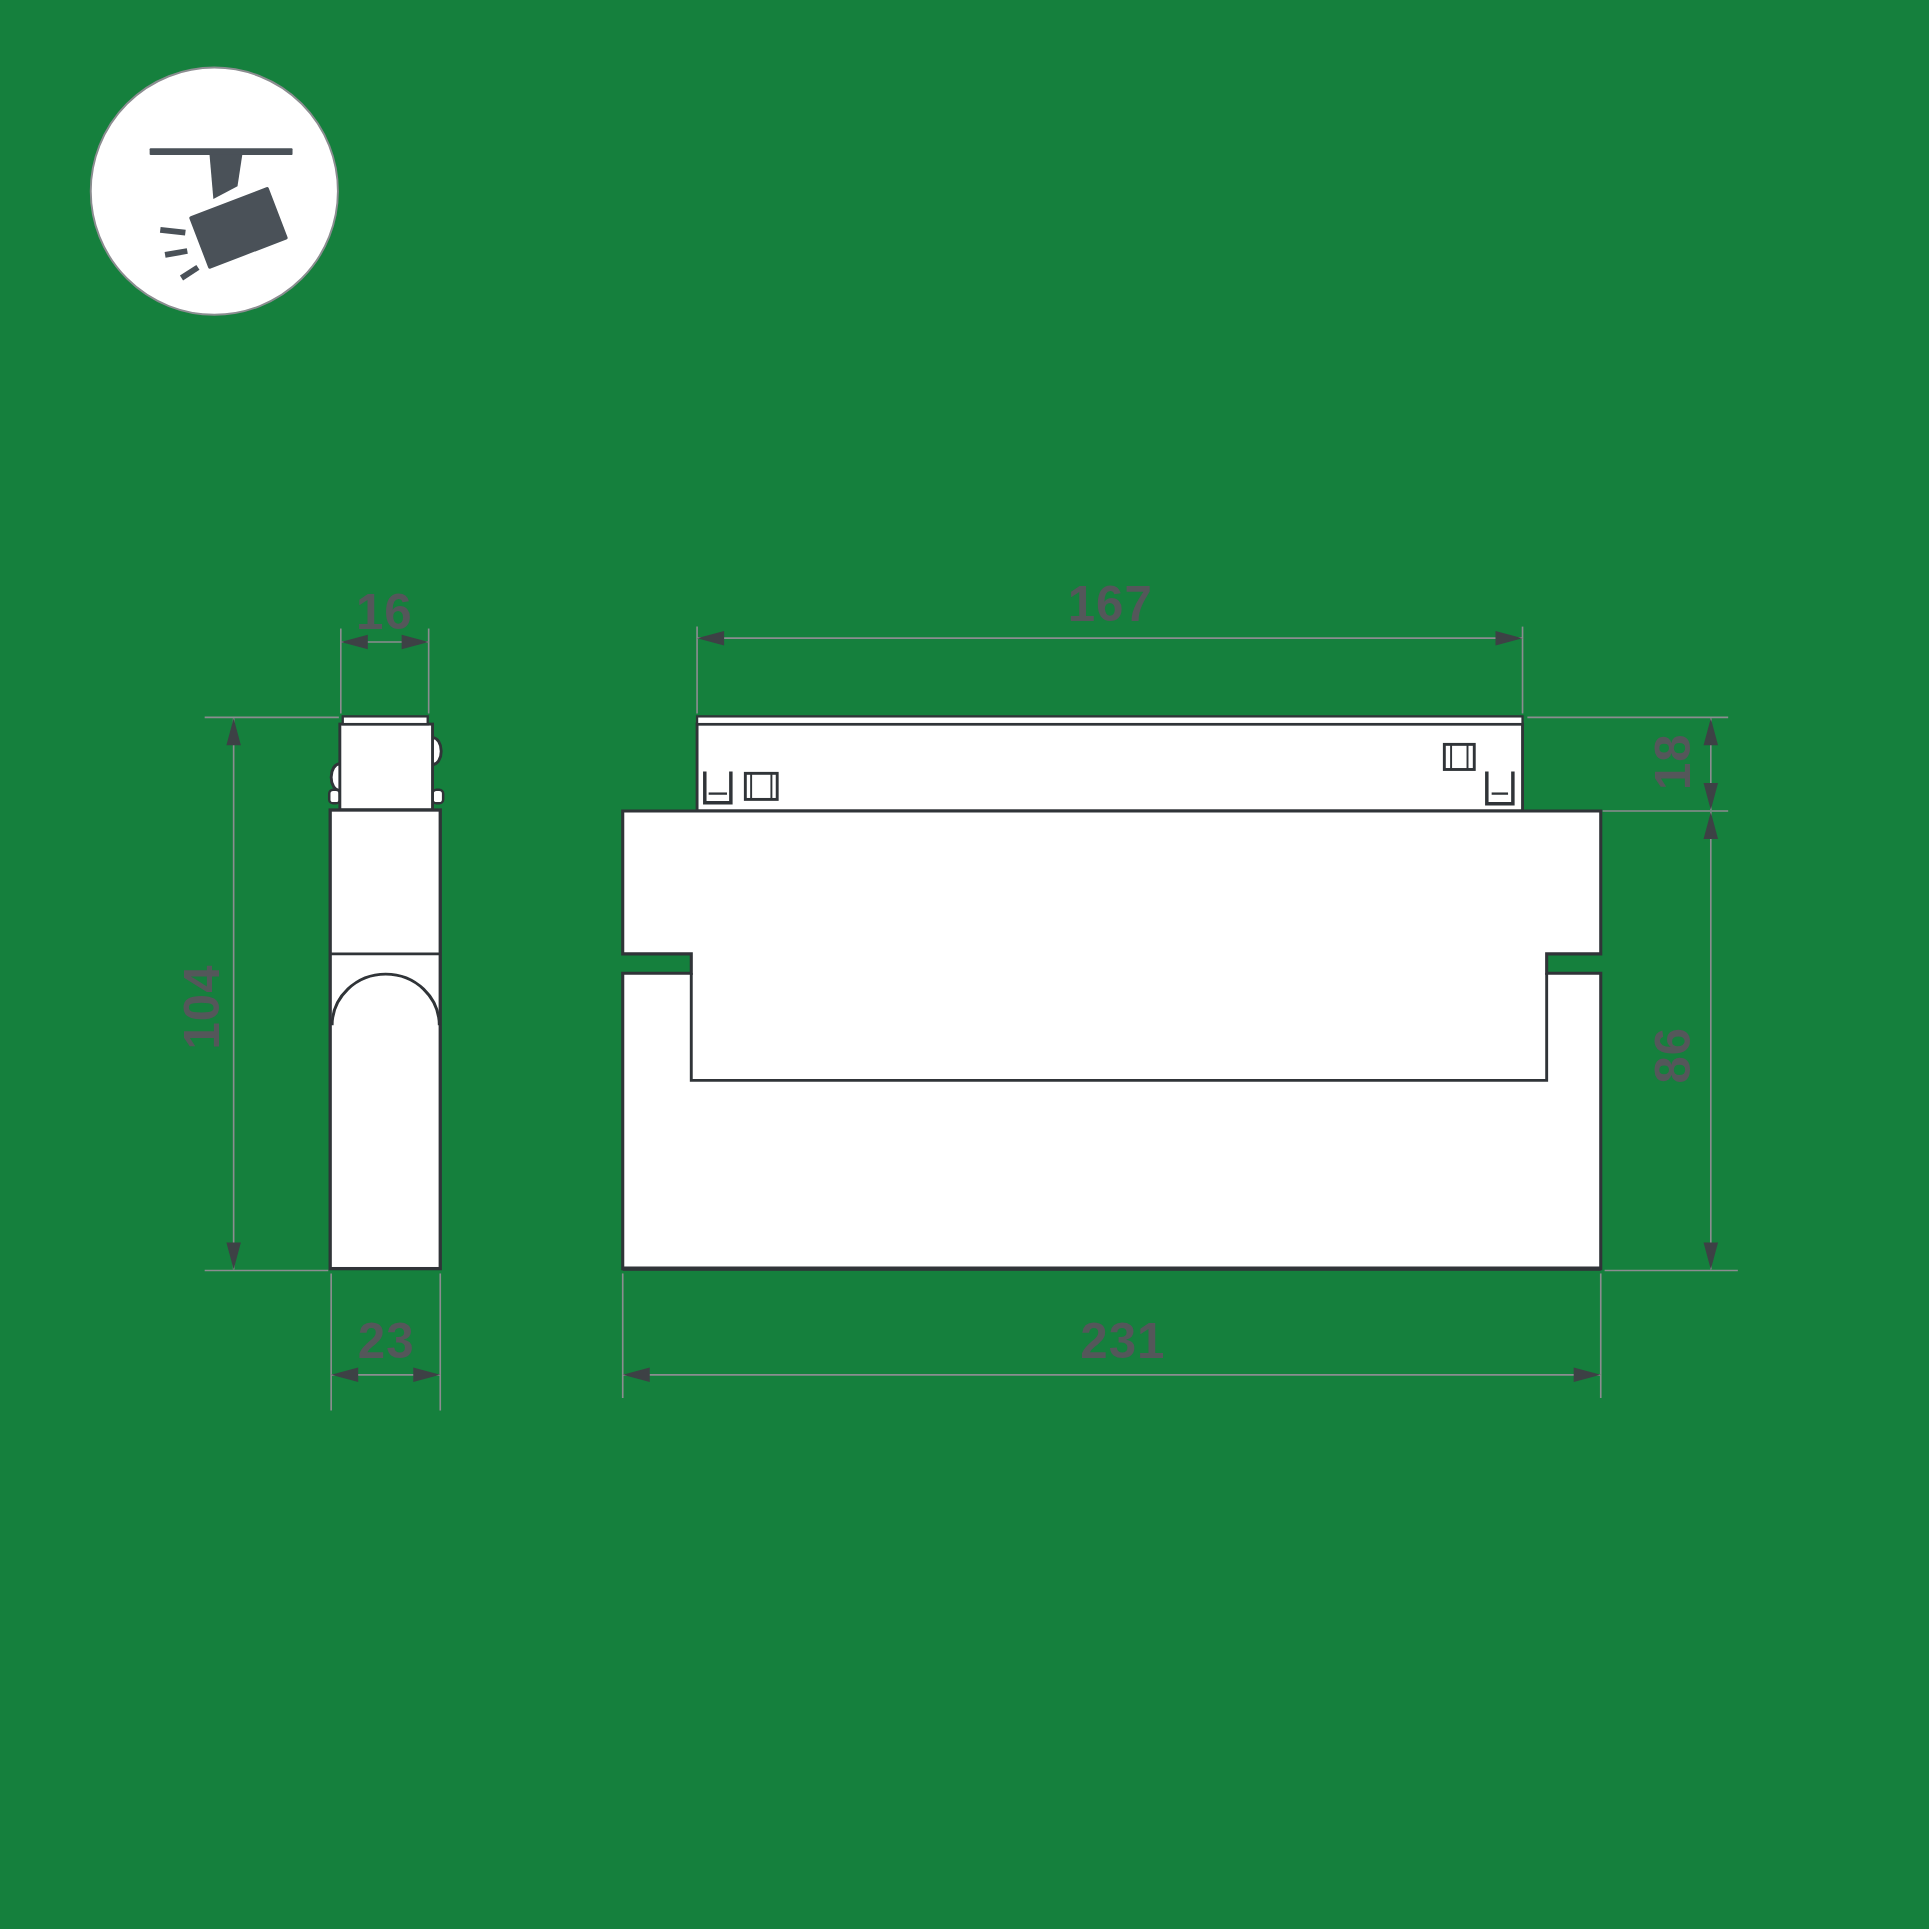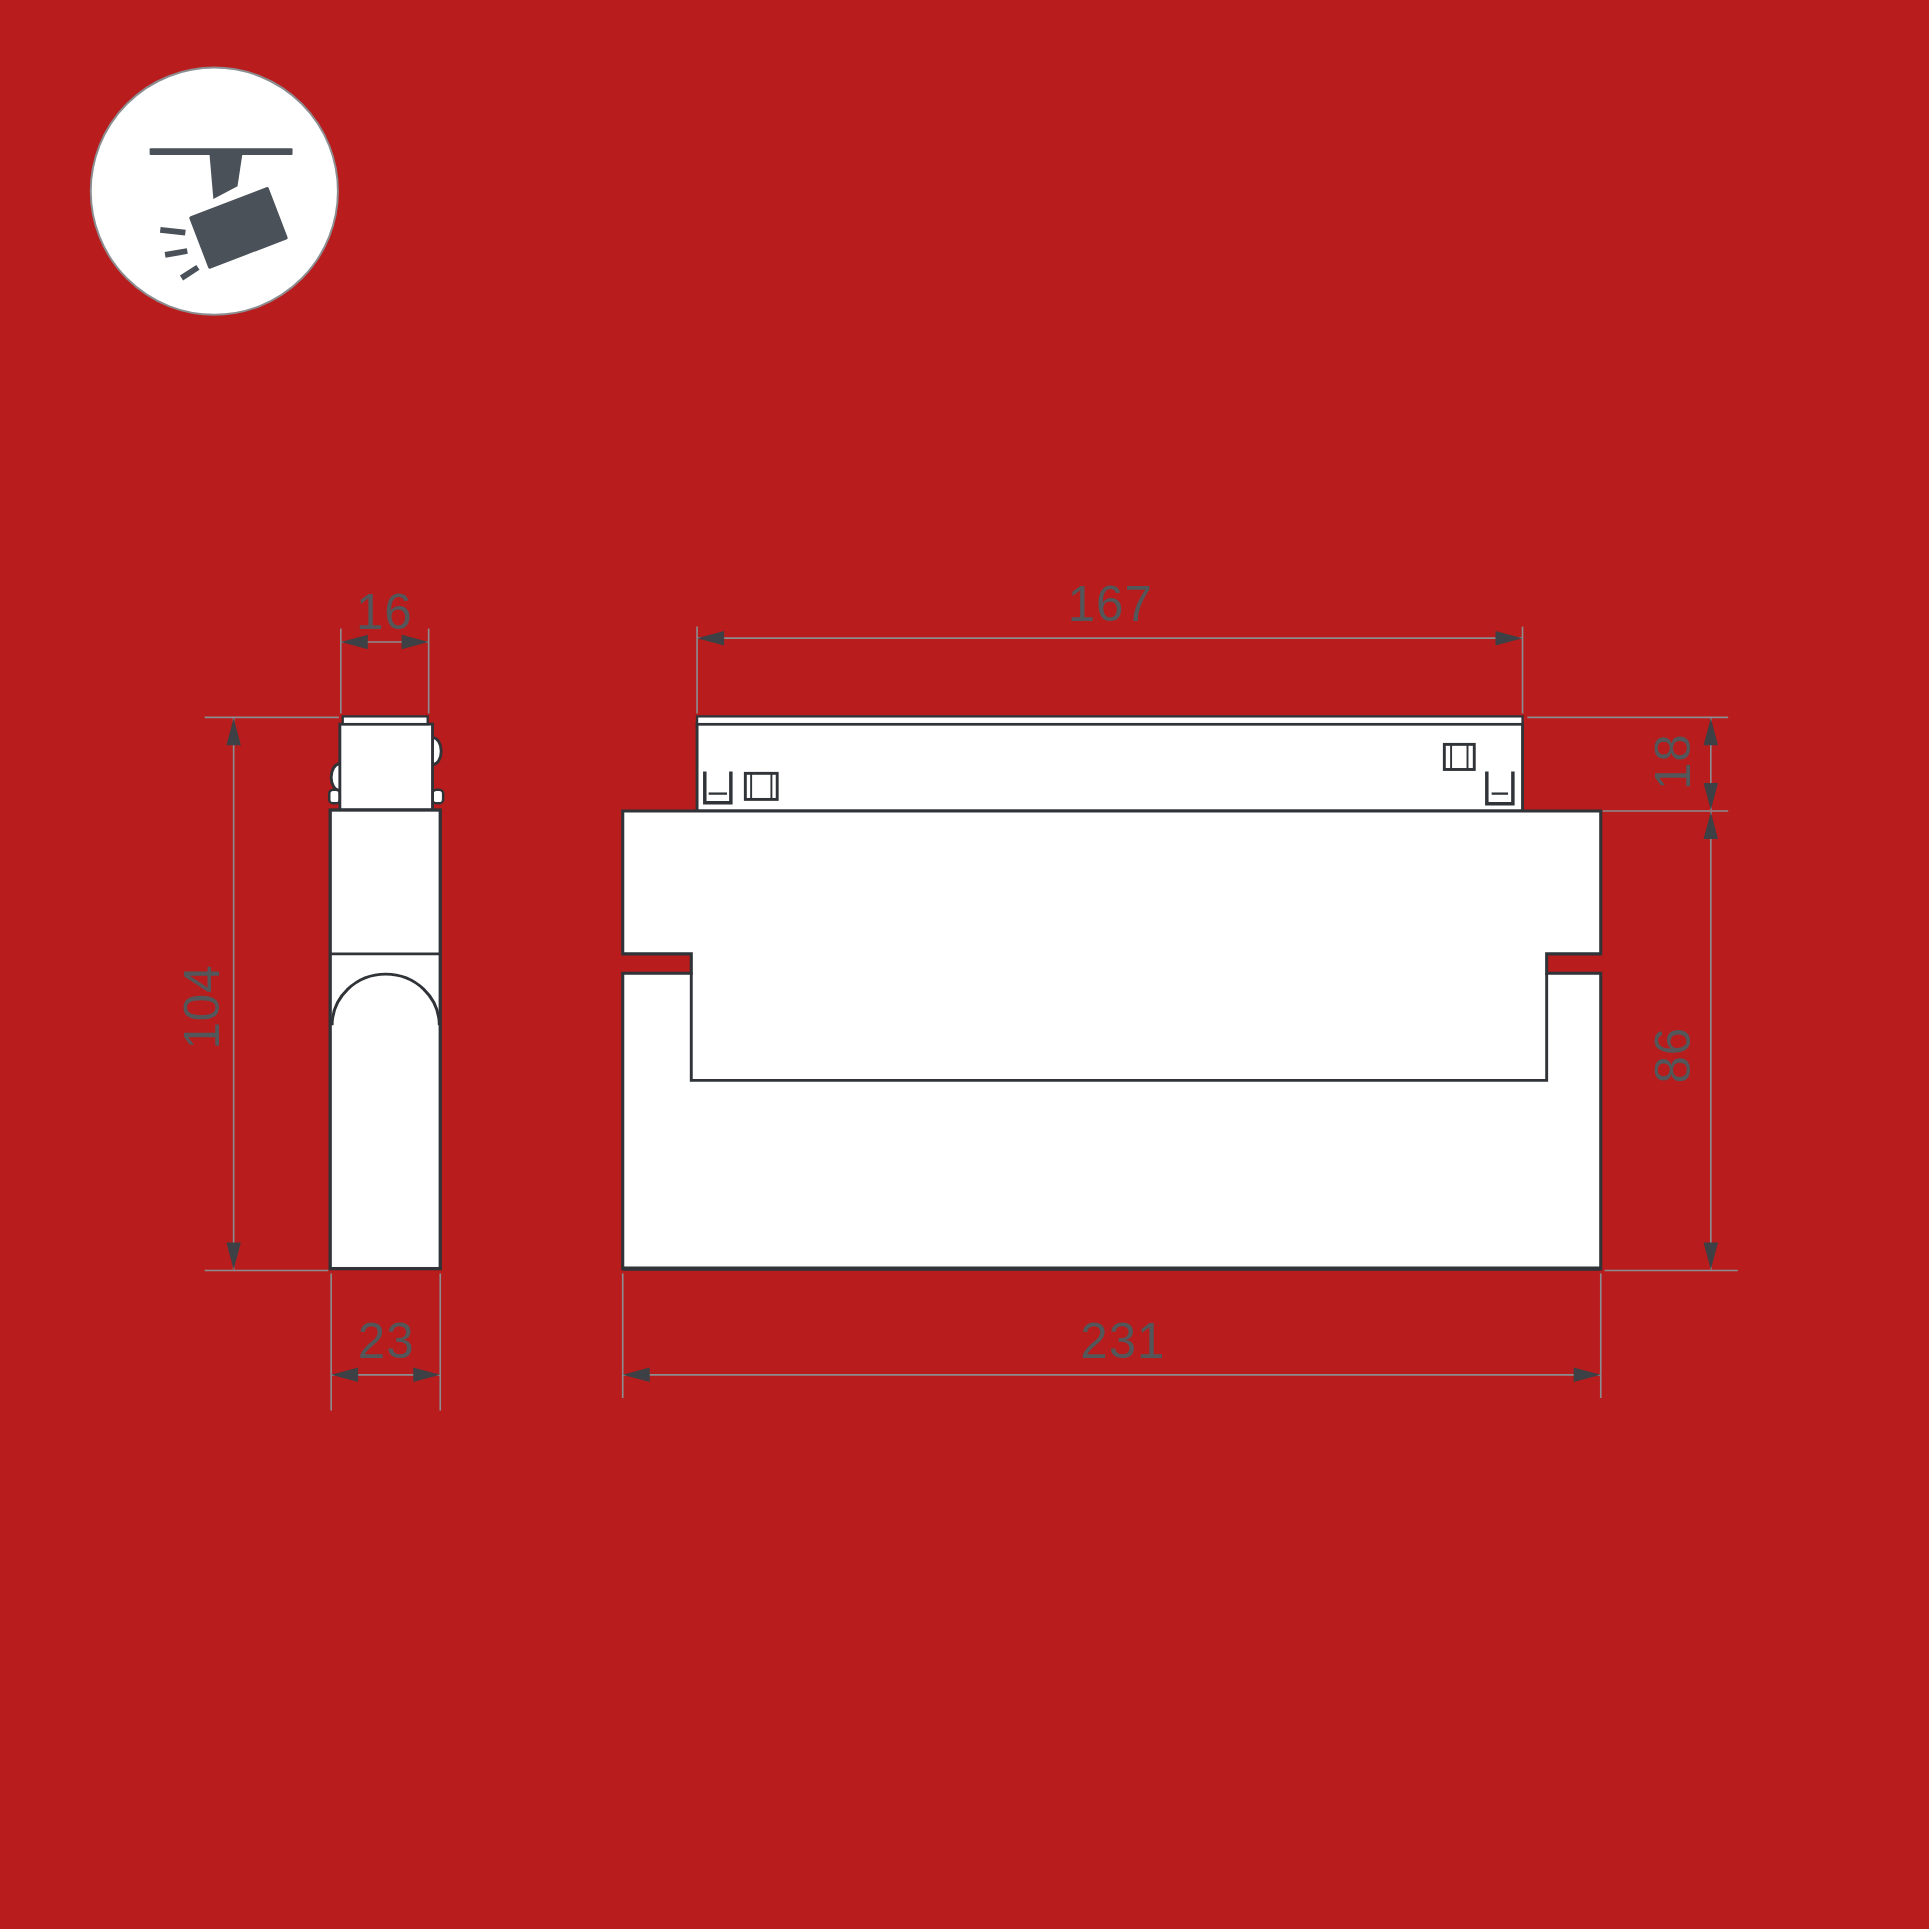--- a/index.html
+++ b/index.html
@@ -1,21 +1,22 @@
 <!DOCTYPE html>
 <html><head>
 <meta charset="utf-8">
 <style>
   html,body{margin:0;padding:0;background:#ffffff;}
   .canvas{
     position:relative;
     width:1929px;height:1929px;
-    background:#b91c1c;
+    background:#15803d;
     overflow:hidden;
     font-family:"Liberation Sans",sans-serif;
+    font-weight:bold;
   }
   svg{position:absolute;left:0;top:0;}
   text.dim{
     font-family:"Liberation Sans",sans-serif;
     font-size:51px;
     letter-spacing:1px;
   }
 </style>
 </head>
 <body>

